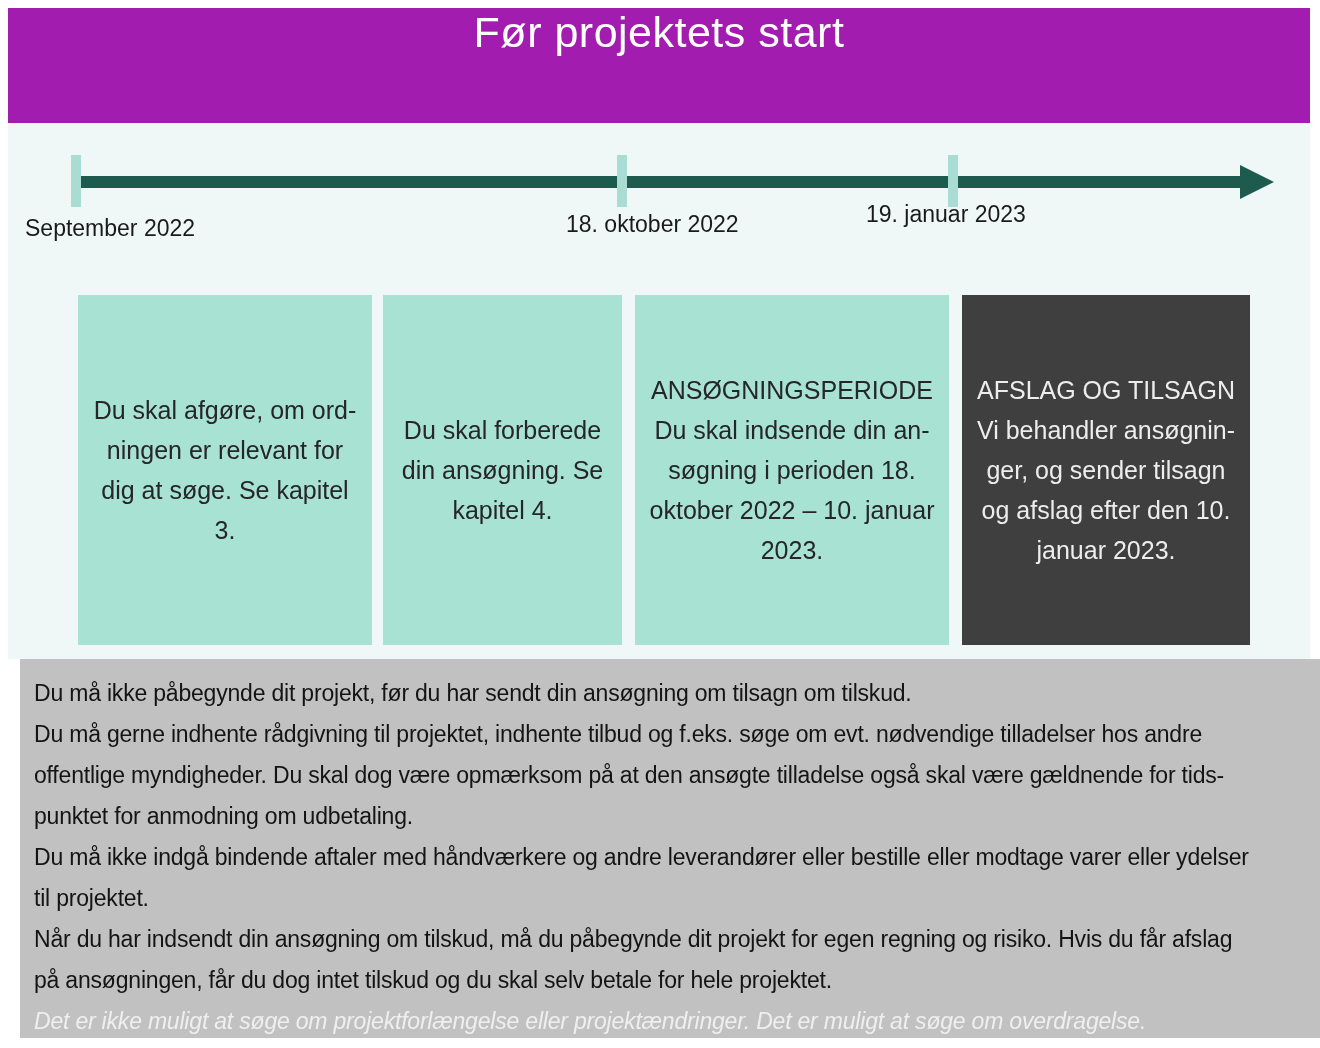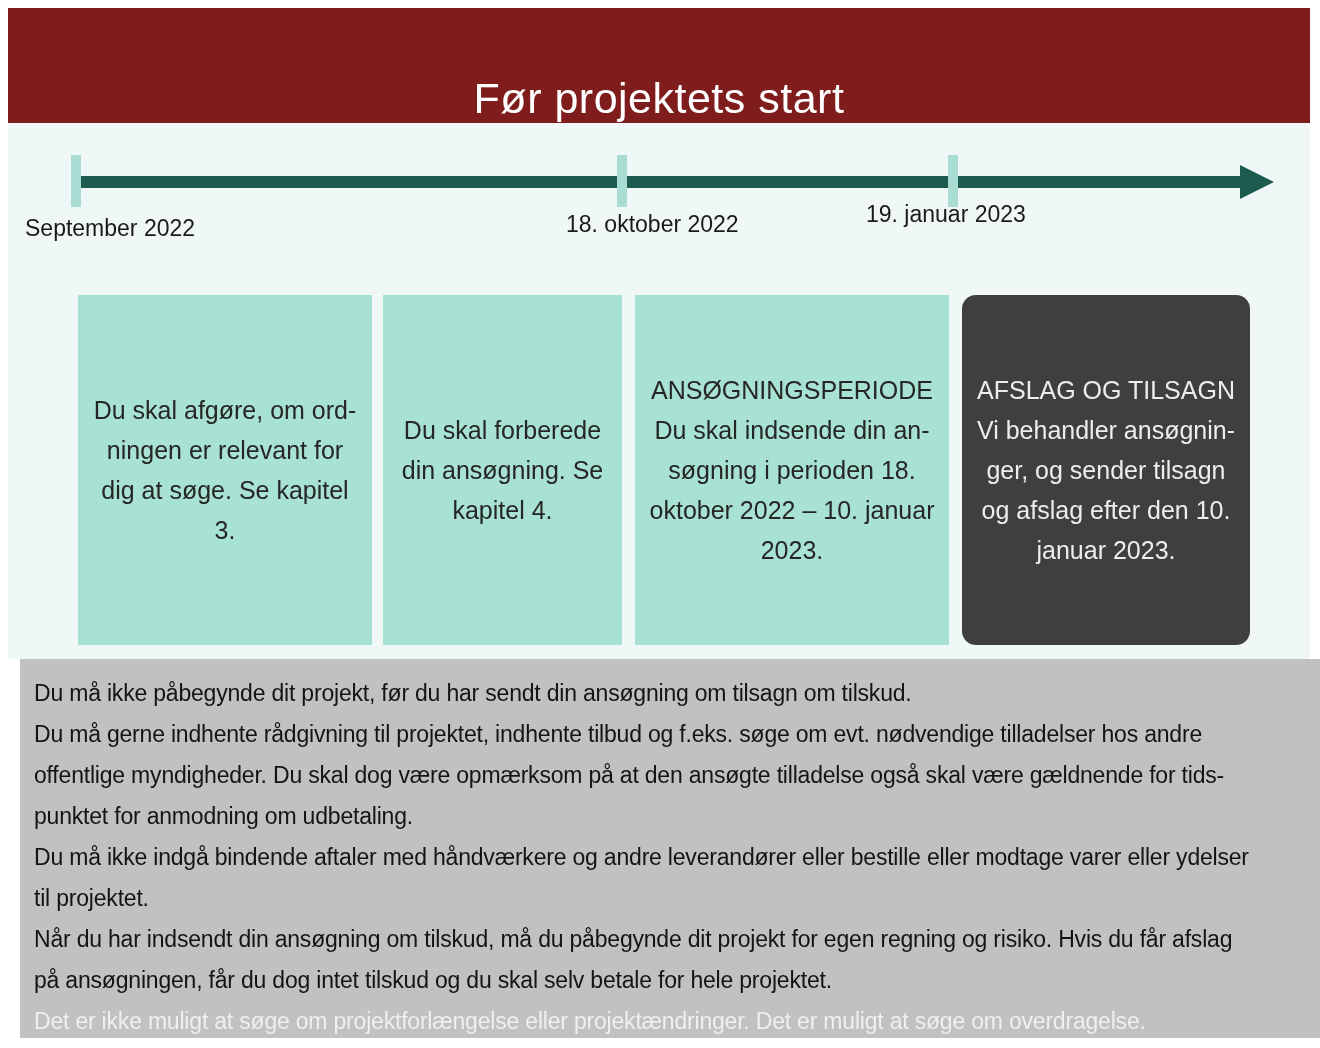--- a/index.html
+++ b/index.html
@@ -4,21 +4,21 @@
 <style>
   html, body { margin:0; padding:0; background:#ffffff; }
   .page {
     position:relative; width:1320px; height:1048px; background:#ffffff;
     font-family:"Liberation Sans", sans-serif; overflow:hidden;
   }
 
   
   .banner {
     position:absolute; left:8px; top:8px; width:1302px; height:115px;
-    background:#7f1d1d; display:flex; align-items:flex-end; justify-content:center;
+    background:#a21caf; display:flex; align-items:flex-start; justify-content:center;
   }
   .banner-title {
     margin:0; color:#ffffff; font-size:43px; font-weight:400; letter-spacing:0.5px;
   }
 
   
   .timeline-area {
     position:absolute; left:8px; top:123px; width:1302px; height:536px;
     background:#f0f7f7;
   }
@@ -50,33 +50,33 @@
     display:flex; flex-direction:column; align-items:center; justify-content:center;
     text-align:center; font-size:25px; line-height:40px; color:#262626;
   }
   .stage-title, .stage-text { white-space:pre-line; }
   .stage-title:empty { display:none; }
   .mint { background:#a7e2d3; }
   .dark { background:#3f3f3f; color:#ededed; }
   .stage-1 { left:70px;  width:294px; }
   .stage-2 { left:375px; width:239px; }
   .stage-3 { left:627px; width:314px; }
-  .stage-4 { left:954px; width:288px;border-radius:14px; }
+  .stage-4 { left:954px; width:288px; }
 
   
   .notes {
     position:absolute; left:20px; top:659px; width:1302px; height:379px;
     background:#c1c1c1; box-sizing:border-box; padding:14px 20px 0 14px;
     overflow:hidden;
   }
   .note {
     margin:0; font-size:23px; line-height:41px; color:#141414;
     white-space:pre-line; letter-spacing:-0.2px;
   }
-  .note-highlight { color:#efefef; }
+  .note-highlight { color:#efefef;font-style:italic; }
 </style>
 </head>
 <body>
 
 <div class="page">
 
   <header class="banner">
     <h1 class="banner-title">Før projektets start</h1>
   </header>
 

